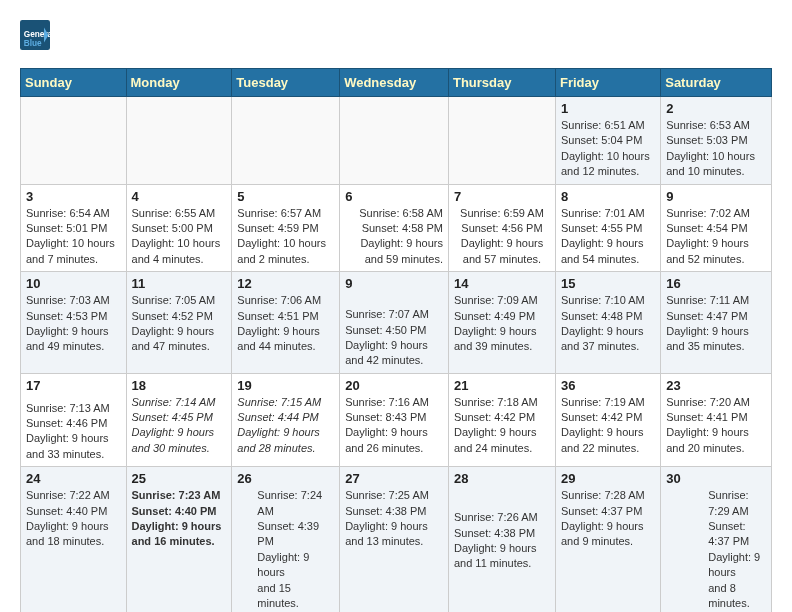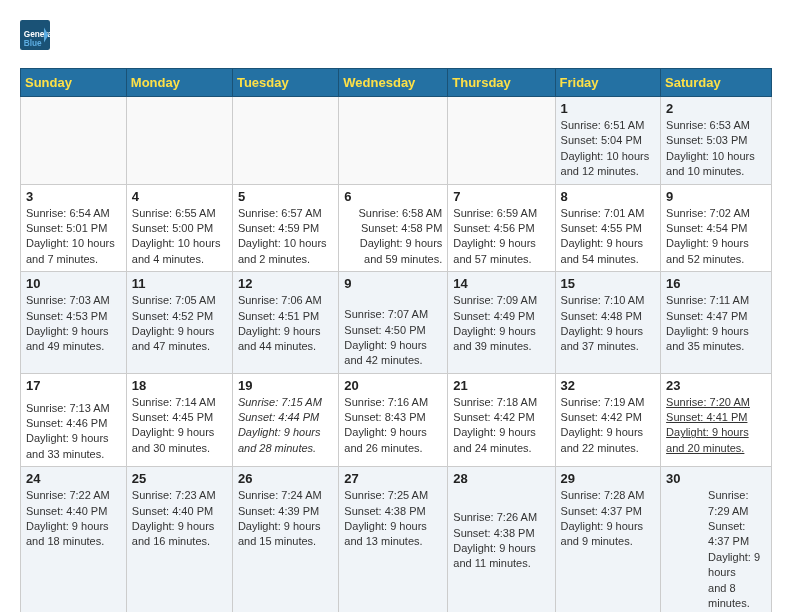--- a/index.html
+++ b/index.html
@@ -41,21 +41,21 @@
     .location-title {
       font-size: 16px;
       color: #444;
     }
     .calendar {
       width: 100%;
       border-collapse: collapse;
     }
     .calendar th {
       background: #2471a3;
-      color: #fde047;
+      color: #fef9c3;
       padding: 6px 4px;
       font-size: 13px;
       text-align: left;
       border: 1px solid #1a5276;
     }
     .calendar td {
       vertical-align: top;
       border: 1px solid #ccc;
       padding: 4px 5px;
       font-size: 10.5px;
@@ -170,21 +170,21 @@
         </td>
         <td>
           <div class="day-number">6</div>
           <div class="day-info" style="white-space: pre-line; text-align: right;">Sunrise: 6:58 AM
 Sunset: 4:58 PM
 Daylight: 9 hours
 and 59 minutes.</div>
         </td>
         <td>
           <div class="day-number">7</div>
-          <div class="day-info" style="white-space: pre-line;">Sunrise: 6:59 AM
+          <div class="day-info" style="white-space: pre-line; text-align: center;">Sunrise: 6:59 AM
 Sunset: 4:56 PM
 Daylight: 9 hours
 and 57 minutes.</div>
         </td>
         <td>
           <div class="day-number">8</div>
           <div class="day-info" style="white-space: pre-line;">Sunrise: 7:01 AM
 Sunset: 4:55 PM
 Daylight: 9 hours
 and 54 minutes.</div>
@@ -251,21 +251,21 @@
       <tr>
         <td>
           <div class="day-number">17</div>
           <div class="day-info" style="white-space: pre-line; margin-top: 8px;">Sunrise: 7:13 AM
 Sunset: 4:46 PM
 Daylight: 9 hours
 and 33 minutes.</div>
         </td>
         <td>
           <div class="day-number">18</div>
-          <div class="day-info" style="white-space: pre-line;">Sunrise: 7:14 AM
+          <div class="day-info" style="white-space: pre-line; font-style: italic;">Sunrise: 7:14 AM
 Sunset: 4:45 PM
 Daylight: 9 hours
 and 30 minutes.</div>
         </td>
         <td>
           <div class="day-number">19</div>
           <div class="day-info" style="white-space: pre-line; font-style: italic;">Sunrise: 7:15 AM
 Sunset: 4:44 PM
 Daylight: 9 hours
 and 28 minutes.</div>
@@ -278,52 +278,52 @@
 and 26 minutes.</div>
         </td>
         <td>
           <div class="day-number">21</div>
           <div class="day-info" style="white-space: pre-line;">Sunrise: 7:18 AM
 Sunset: 4:42 PM
 Daylight: 9 hours
 and 24 minutes.</div>
         </td>
         <td>
-          <div class="day-number">32</div>
+          <div class="day-number">36</div>
           <div class="day-info" style="white-space: pre-line;">Sunrise: 7:19 AM
 Sunset: 4:42 PM
 Daylight: 9 hours
 and 22 minutes.</div>
         </td>
         <td>
           <div class="day-number">23</div>
-          <div class="day-info" style="white-space: pre-line; text-decoration: underline;">Sunrise: 7:20 AM
+          <div class="day-info" style="white-space: pre-line;">Sunrise: 7:20 AM
 Sunset: 4:41 PM
 Daylight: 9 hours
 and 20 minutes.</div>
         </td>
       </tr>
       <tr>
         <td class="shaded">
           <div class="day-number">24</div>
           <div class="day-info" style="white-space: pre-line;">Sunrise: 7:22 AM
 Sunset: 4:40 PM
 Daylight: 9 hours
 and 18 minutes.</div>
         </td>
         <td class="shaded">
           <div class="day-number">25</div>
-          <div class="day-info" style="white-space: pre-line;">Sunrise: 7:23 AM
+          <div class="day-info" style="white-space: pre-line; font-weight: bold;">Sunrise: 7:23 AM
 Sunset: 4:40 PM
 Daylight: 9 hours
 and 16 minutes.</div>
         </td>
         <td class="shaded">
           <div class="day-number">26</div>
-          <div class="day-info" style="white-space: pre-line;">Sunrise: 7:24 AM
+          <div class="day-info" style="white-space: pre-line; margin-left: 20px;">Sunrise: 7:24 AM
 Sunset: 4:39 PM
 Daylight: 9 hours
 and 15 minutes.</div>
         </td>
         <td class="shaded">
           <div class="day-number">27</div>
           <div class="day-info" style="white-space: pre-line;">Sunrise: 7:25 AM
 Sunset: 4:38 PM
 Daylight: 9 hours
 and 13 minutes.</div>

